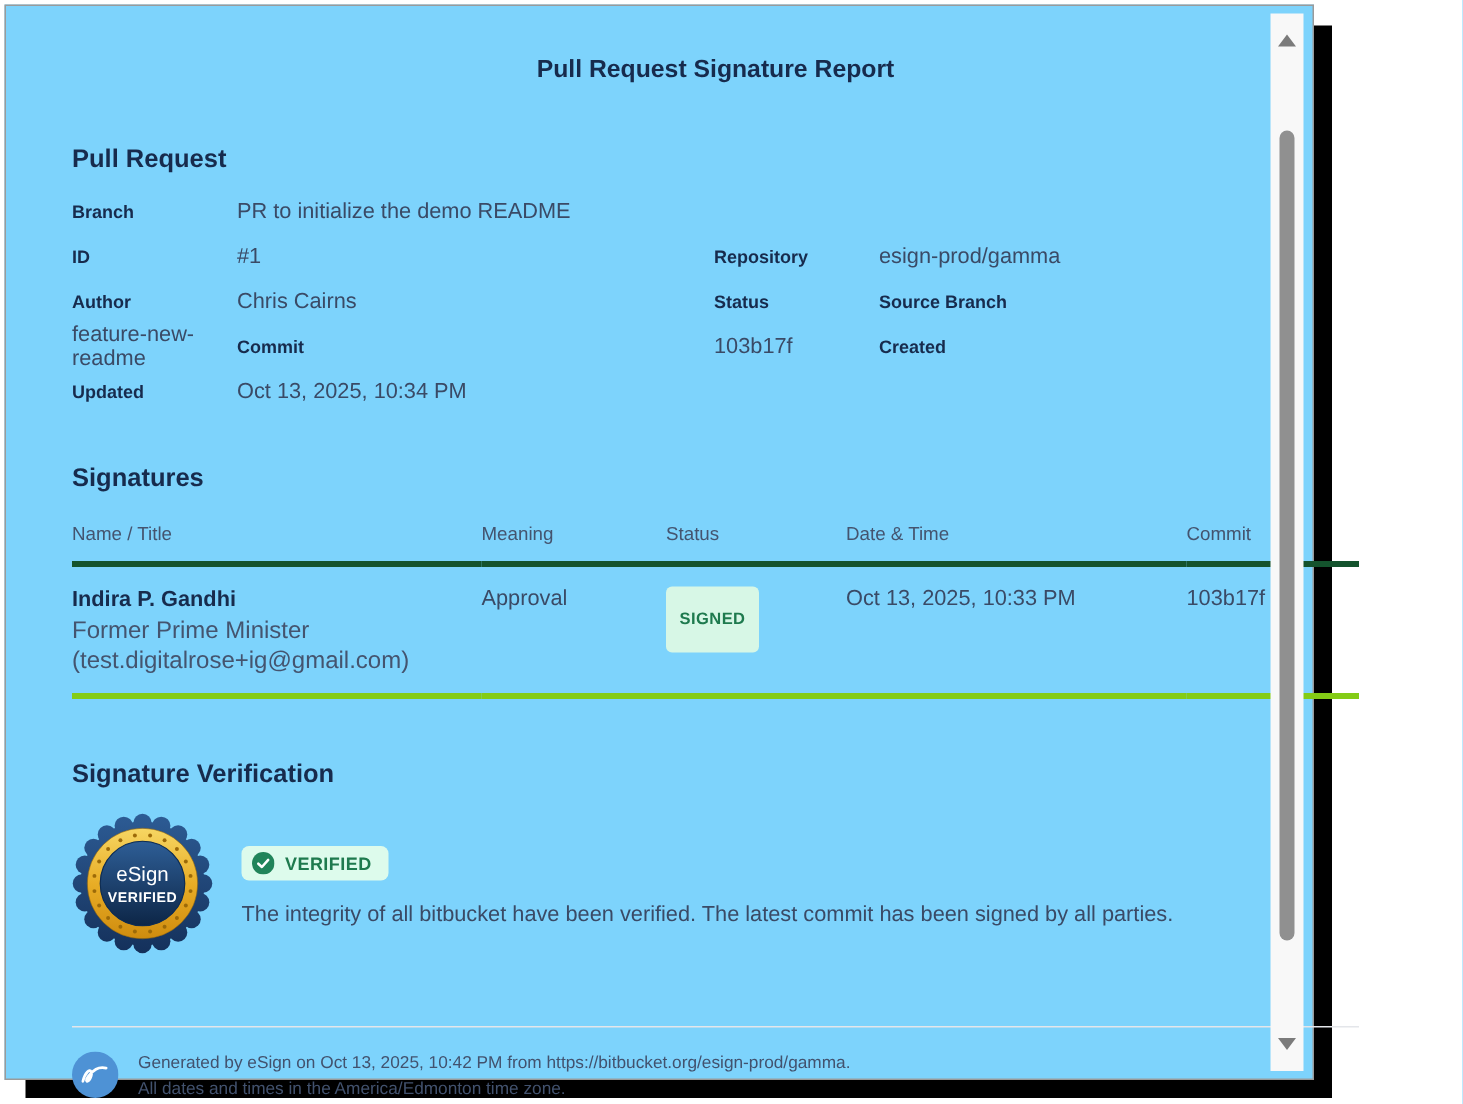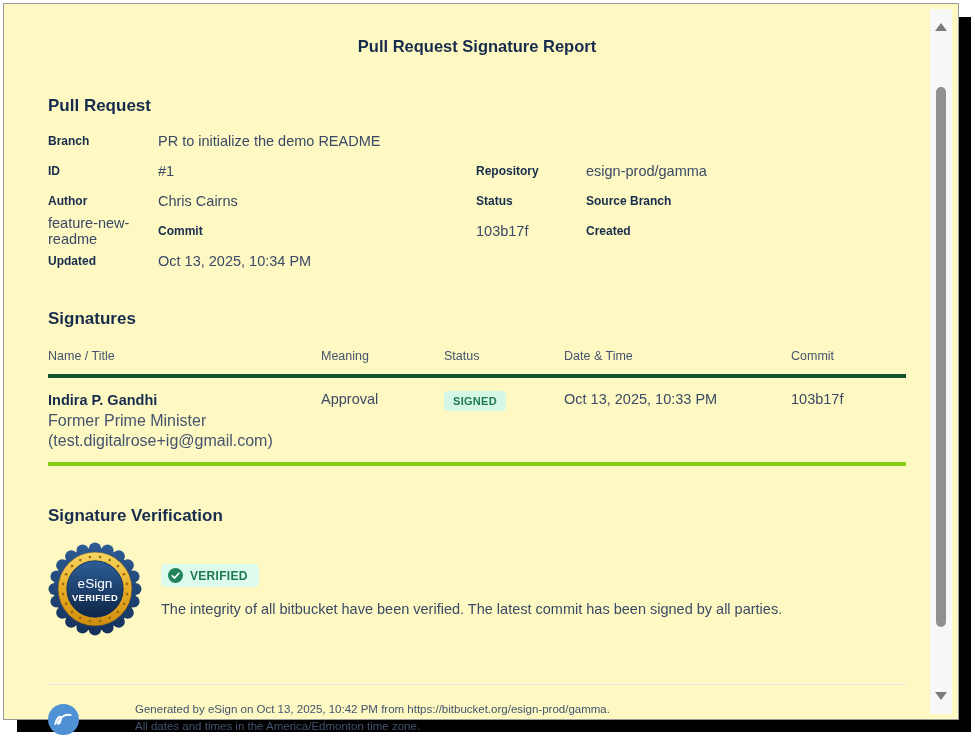--- a/index.html
+++ b/index.html
@@ -5,22 +5,22 @@
   * { box-sizing: border-box; }
   html, body { margin: 0; padding: 0; }
   body {
     width: 975px; height: 736px;
     background: #ffffff;
     font-family: "Liberation Sans", sans-serif;
     overflow: hidden; position: relative;
   }
   .window {
     position: absolute; left: 3px; top: 3px;
-    width: 956px; height: 717px;
-    background: #fef9c3;
+    width: 873px; height: 717px;
+    background: #7dd3fc;
     border: 1px solid #9a9a9a;
     box-shadow: 13px 13px 0 -1px #000000;
   }
   .content { margin-left: 44px; width: 858px; }
 
   .report-title {
     margin: 33px 0 0 0; text-align: center;
     font-size: 16.5px; font-weight: bold; color: #172B4D;
   }
   .section-heading {
@@ -63,38 +63,38 @@
   th.col-date   { width: 227px; }
   th.col-commit { width: 115px; }
 
   .sig-name  { font-size: 14.5px; font-weight: bold; color: #172B4D; line-height: 18px; }
   .sig-sub   { font-size: 16px; color: #44546F; line-height: 15.5px; margin-top: 4px; }
   .sig-val   { font-size: 14.5px; color: #3A4A66; }
   .badge-signed {
     display: inline-block;
     background: #D7F7E6; color: #1E7A4E;
     font-size: 11px; font-weight: bold; letter-spacing: .3px;
-    padding: 4px 9px; border-radius: 4px;
+    padding: 16px 9px; border-radius: 4px;
   }
 
   
   .verify-row { display: flex; align-items: flex-start; margin-top: 16px; }
   .seal { width: 94px; height: 94px; flex: 0 0 auto; }
   .verify-right { margin-left: 19px; padding-top: 22px; }
   .pill-verified {
     display: inline-flex; align-items: center; gap: 7px;
     background: #DDFBEC; border-radius: 5px;
     padding: 4px 11px 4px 7px;
     color: #1E7A4E; font-size: 12px; font-weight: bold; letter-spacing: .3px;
   }
   .verify-message { margin-top: 14px; font-size: 14.5px; color: #3A4A66; }
 
   
   .footer-rule { border: none; border-top: 1px solid #e4e6ea; margin: 48px 0 0 0; }
-  .footer { display: flex; align-items: flex-end; margin-top: 13px; gap: 43px; }
+  .footer { display: flex; align-items: center; margin-top: 13px; }
   .footer-logo { width: 31px; height: 31px; flex: 0 0 auto; }
   .footer-text { margin-left: 13px; font-size: 11.5px; color: #42526E; line-height: 17px; padding-top: 3px; }
 
   
   .scrollbar {
     position: absolute; top: 5px; bottom: 5px; right: 6px;
     width: 22px; background: #f8f8f8;
   }
   .scroll-arrow-up, .scroll-arrow-down {
     position: absolute; left: 5px;

